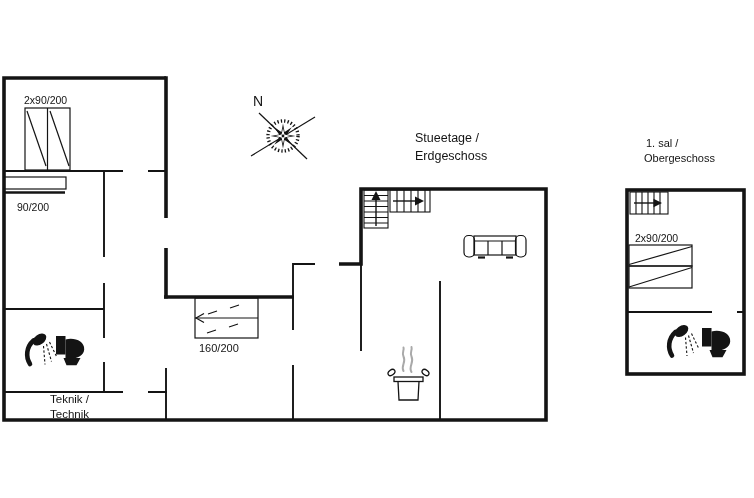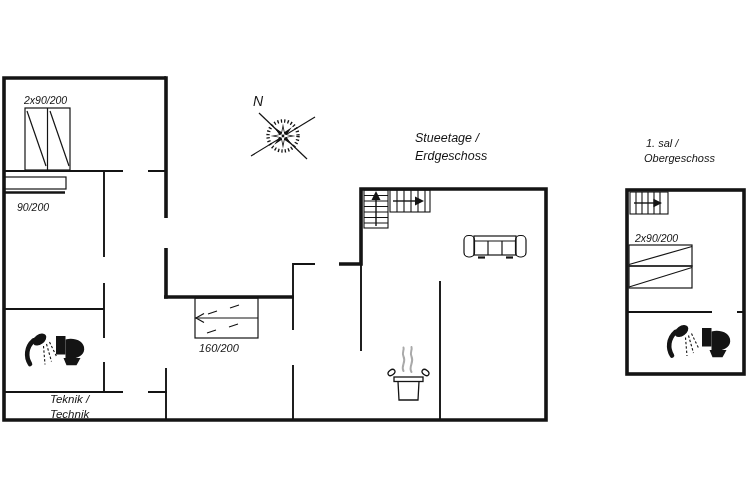--- a/index.html
+++ b/index.html
@@ -2,21 +2,20 @@
 <html><head>
 <meta charset="utf-8">
 <style>
   html,body{margin:0;padding:0;background:#ffffff;}
   .canvas{
     position:relative;
     width:754px;height:498px;
     background:#ffffff;
     font-family:"Liberation Sans",sans-serif;
     overflow:hidden;
-    font-style:italic;
   }
   svg{position:absolute;left:0;top:0;}
   svg text{
     font-family:"Liberation Sans",sans-serif;
     fill:#141414;
   }
   .t-title{font-size:12.5px;}
   .t-title2{font-size:11px;}
   .t-dim{font-size:10.5px;}
   .t-dim2{font-size:11px;}

